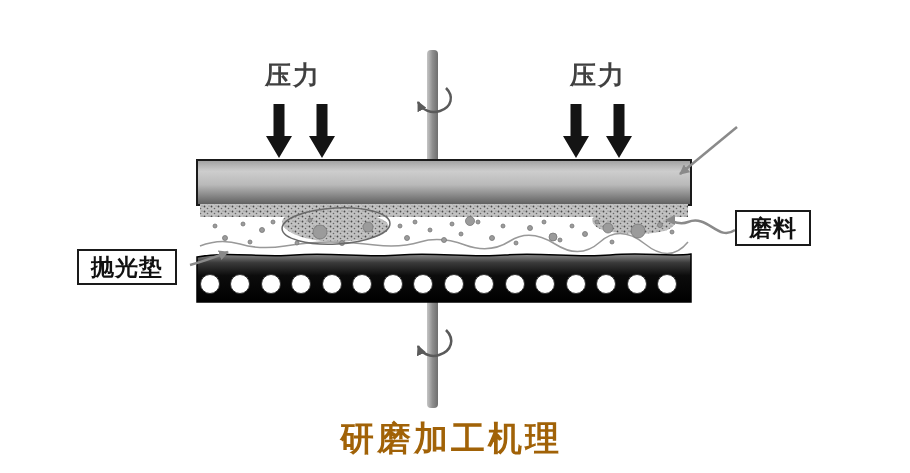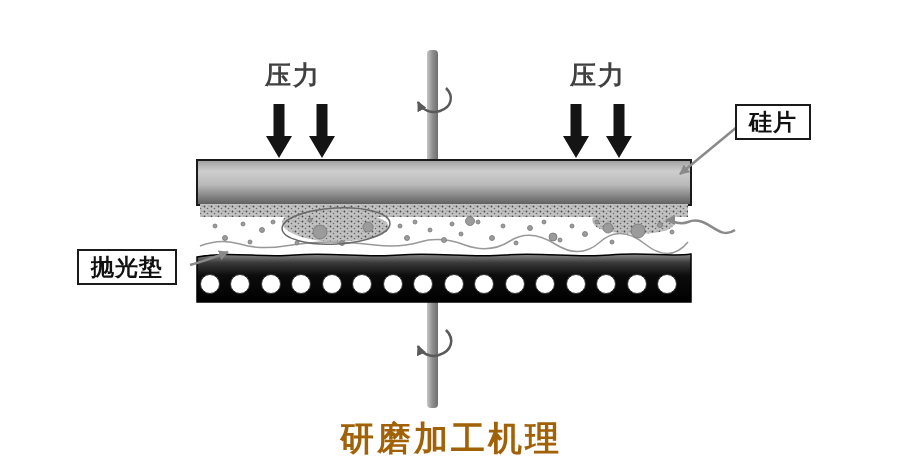--- a/index.html
+++ b/index.html
@@ -160,20 +160,20 @@
 
     <path d="M737,127 L680,174" fill="none" stroke-width="2.5" marker-end="url(#ahGray)" stroke="#8a8a8a"></path>
     <path d="M735,230 C718,242 708,214 688,222 C678,226 672,220 666,220" fill="none" stroke-width="2.5" marker-end="url(#ahGray)" stroke="#8a8a8a"></path>
     <path d="M190,265 C205,261 215,257 228,252" fill="none" stroke-width="2.5" marker-end="url(#ahGray)" stroke="#8a8a8a"></path>
   </svg>
 
   <div class="txt pressure" style="left:253px;top:58px;">压力</div>
 
   <div class="txt pressure" style="left:558px;top:58px;">压力</div>
 
-  <div class="label-box" style="left:735px;top:104px;">硅片</div>
 
+  <div class="label-box" style="left:735px;top:210px;">磨料</div>
 
   <div class="label-box" style="left:77px;top:249px;">抛光垫</div>
 
   <div class="caption">研磨加工机理</div>
 
 </div>
 
 </body></html>

